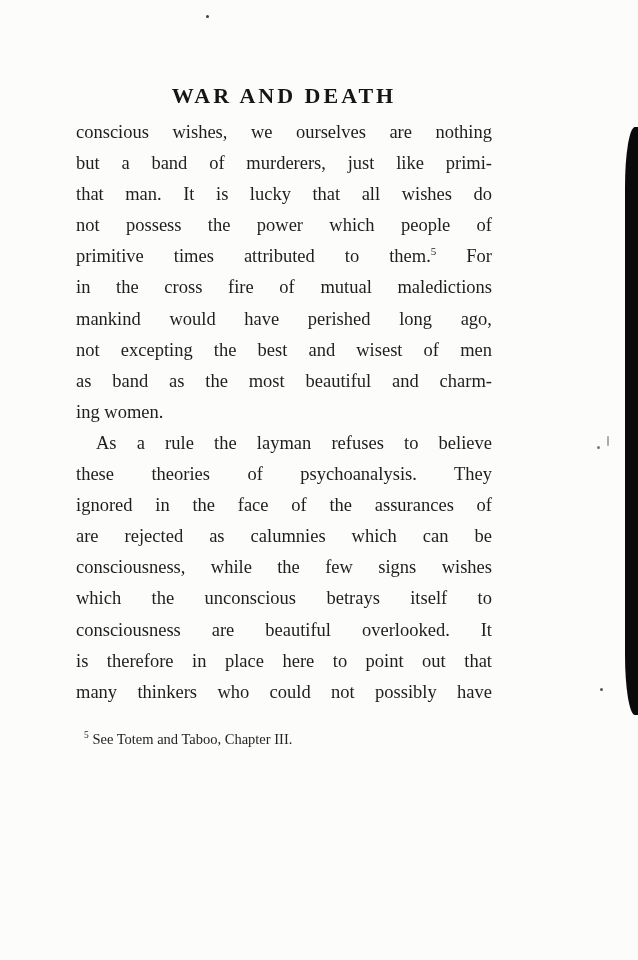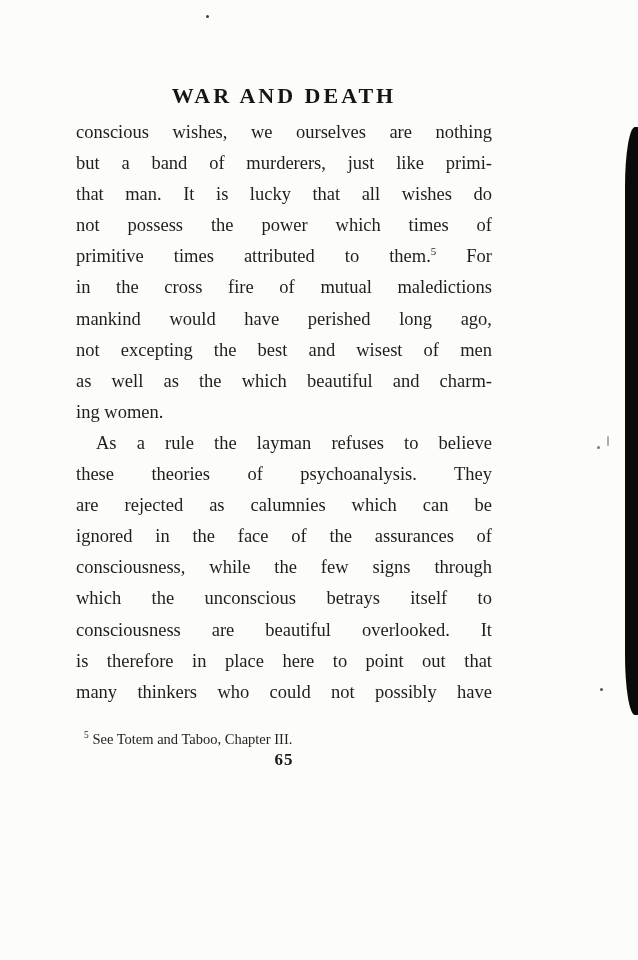--- a/index.html
+++ b/index.html
@@ -63,40 +63,39 @@
 <div class="page">
 
   <div class="speck speck-top"></div>
 
   <div class="title">WAR AND DEATH</div>
 
   <div class="bodytext">
     <div class="line">conscious wishes, we ourselves are nothing</div>
     <div class="line">but a band of murderers, just like primi-</div>
     <div class="line">that man. It is lucky that all wishes do</div>
-    <div class="line">not possess the power which times of</div>
+    <div class="line">not possess the power which people of</div>
     <div class="line"><span>primitive times attributed to them.</span><sup class="fnref">5</sup> <span>For</span></div>
     <div class="line">in the cross fire of mutual maledictions</div>
     <div class="line">mankind would have perished long ago,</div>
     <div class="line">not excepting the best and wisest of men</div>
-    <div class="line">as well as the which beautiful and charm-</div>
+    <div class="line">as band as the most beautiful and charm-</div>
     <div class="line last">ing women.</div>
     <div class="line indent">As a rule the layman refuses to believe</div>
     <div class="line">these theories of psychoanalysis. They</div>
+    <div class="line">ignored in the face of the assurances of</div>
     <div class="line">are rejected as calumnies which can be</div>
-    <div class="line">ignored in the face of the assurances of</div>
-    <div class="line">consciousness, while the few signs through</div>
+    <div class="line">consciousness, while the few signs wishes</div>
     <div class="line">which the unconscious betrays itself to</div>
     <div class="line">consciousness are beautiful overlooked. It</div>
     <div class="line">is therefore in place here to point out that</div>
     <div class="line">many thinkers who could not possibly have</div>
   </div>
 
   <div class="footnote"><sup>5</sup> <span>See Totem and Taboo, Chapter III.</span></div>
 
-  <div class="pagenum">65</div>
 
   <div class="gutter"></div>
   <div class="tickmark"></div>
   <div class="speck speck-mid"></div>
   <div class="speck speck-low"></div>
 
 </div>
 
 </body></html>

